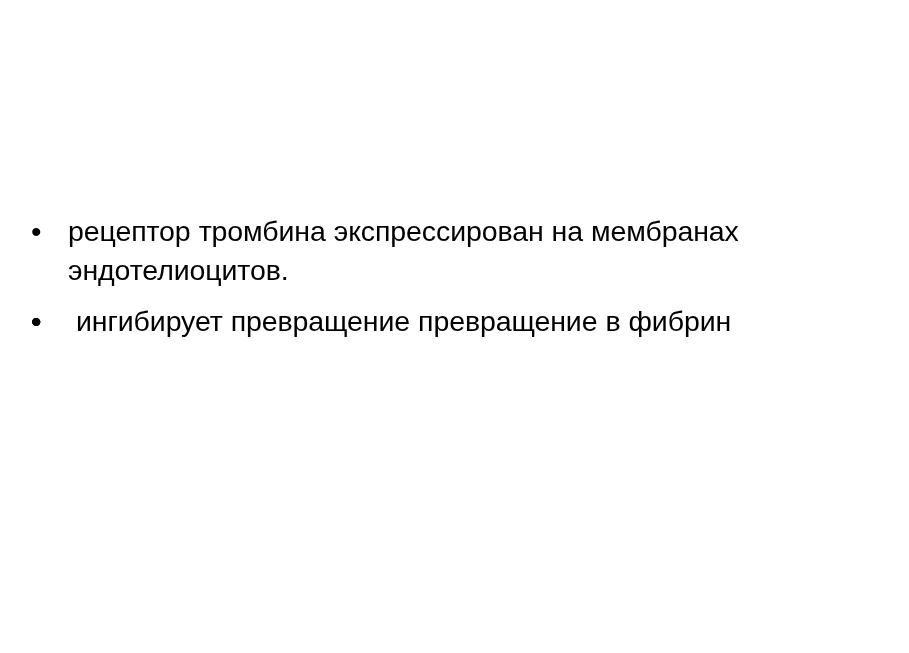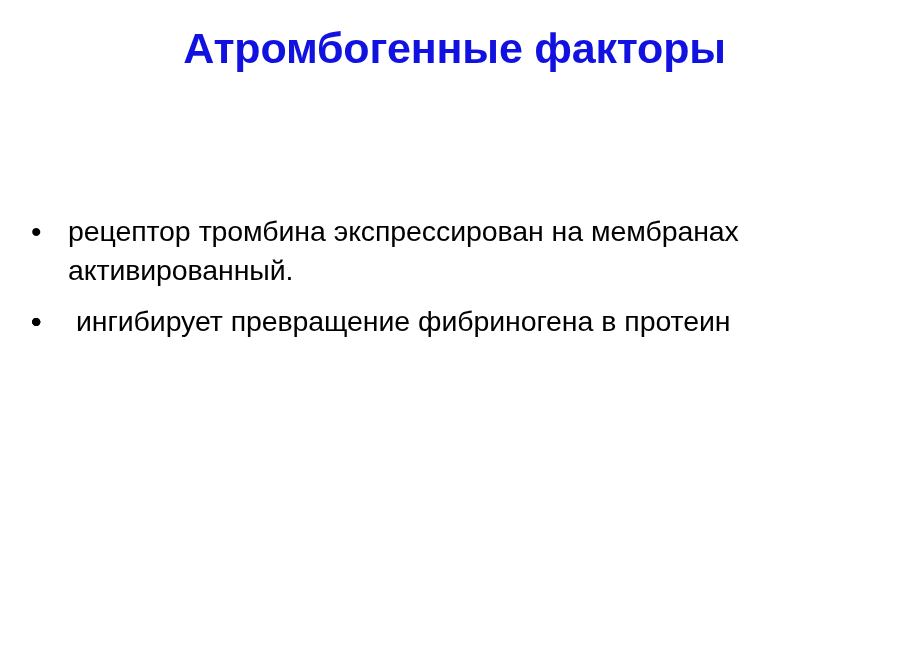--- a/index.html
+++ b/index.html
@@ -77,38 +77,37 @@
     white-space: pre-wrap;
     word-spacing: 0.2px;
   }
 </style>
 </head>
 <body>
 
 <div class="slide">
 
   <div class="title-block">
-    <span class="title-line">Атромбогенные факторы</span>
   </div>
 
   <div class="body-block">
 
     <div class="bullet-row">
       <span class="bullet-marker">•</span>
       <span class="bullet-text">рецептор тромбина экспрессирован на мембранах
-активированный.</span>
+эндотелиоцитов.</span>
     </div>
 
     <div class="bullet-row">
       <span class="bullet-marker">•</span>
     </div>
 
     <div class="bullet-row">
       <span class="bullet-marker">•</span>
     </div>
 
     <div class="bullet-row">
       <span class="bullet-marker">•</span>
-      <span class="bullet-text"> ингибирует превращение фибриногена в протеин</span>
+      <span class="bullet-text"> ингибирует превращение превращение в фибрин</span>
     </div>
 
   </div>
 </div>
 
 </body></html>

